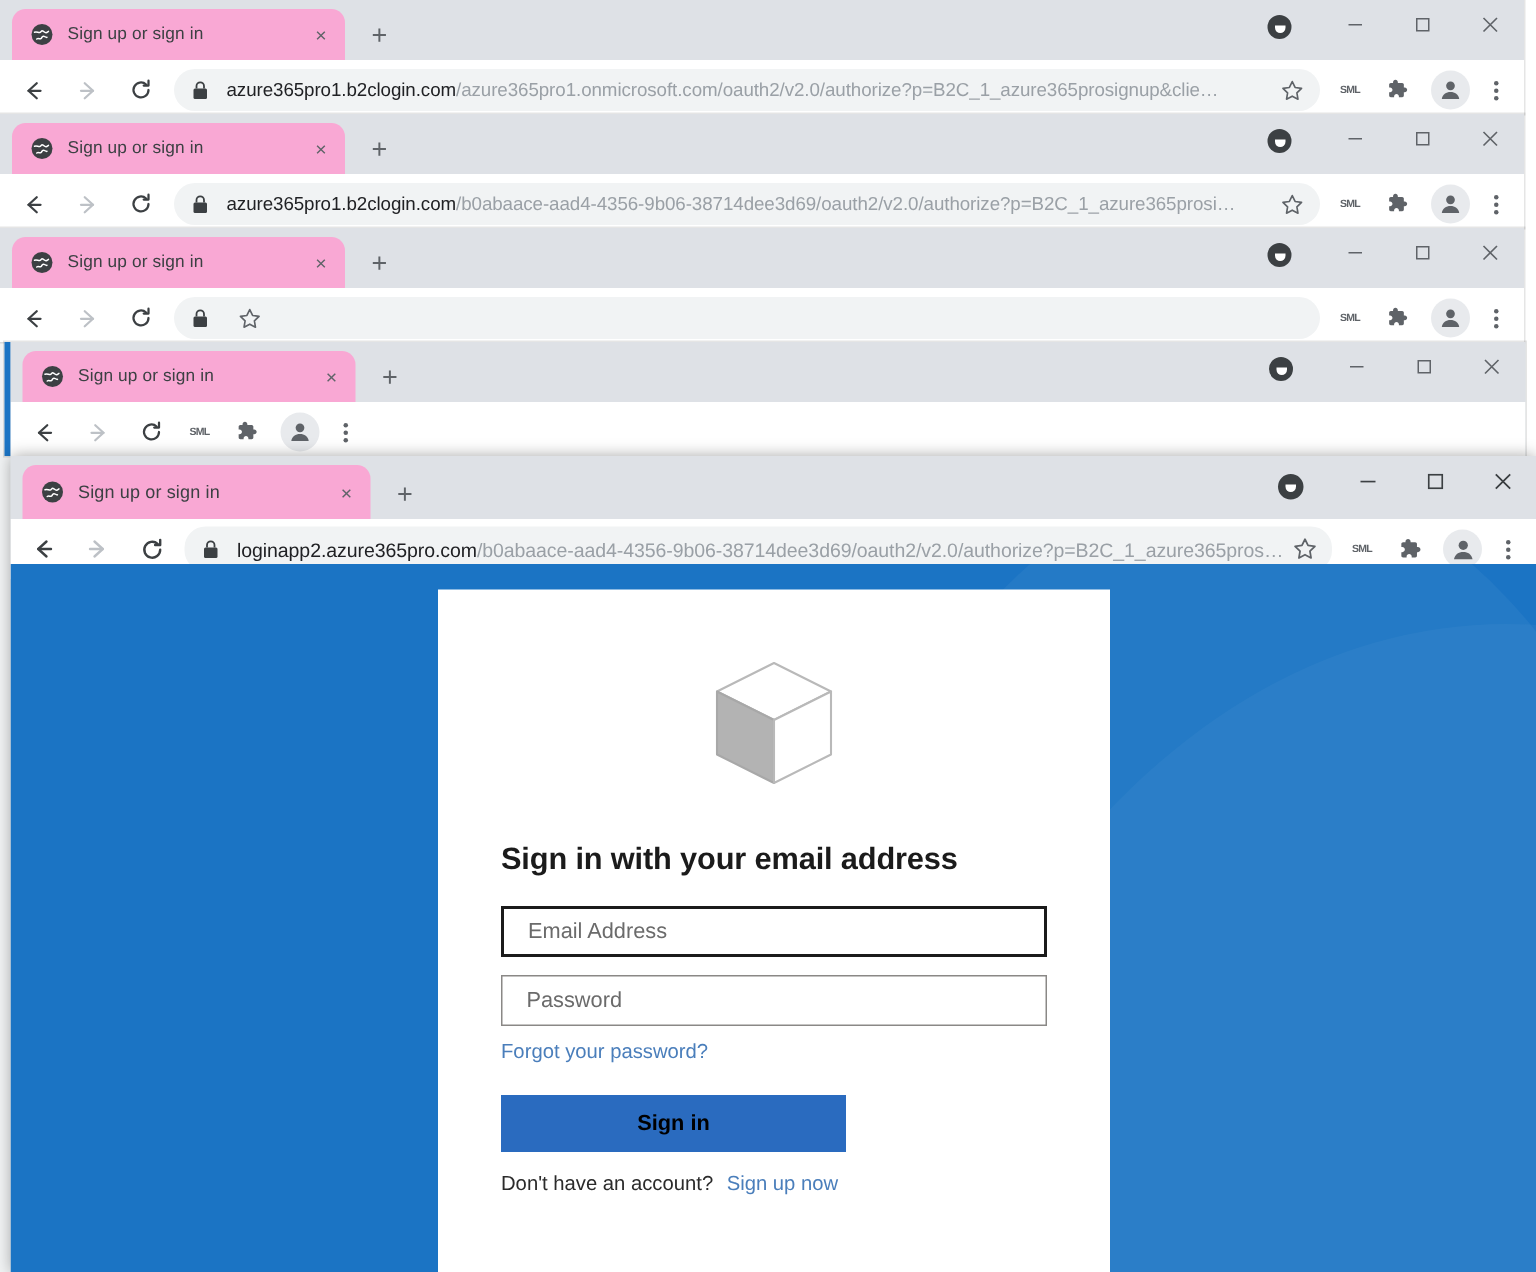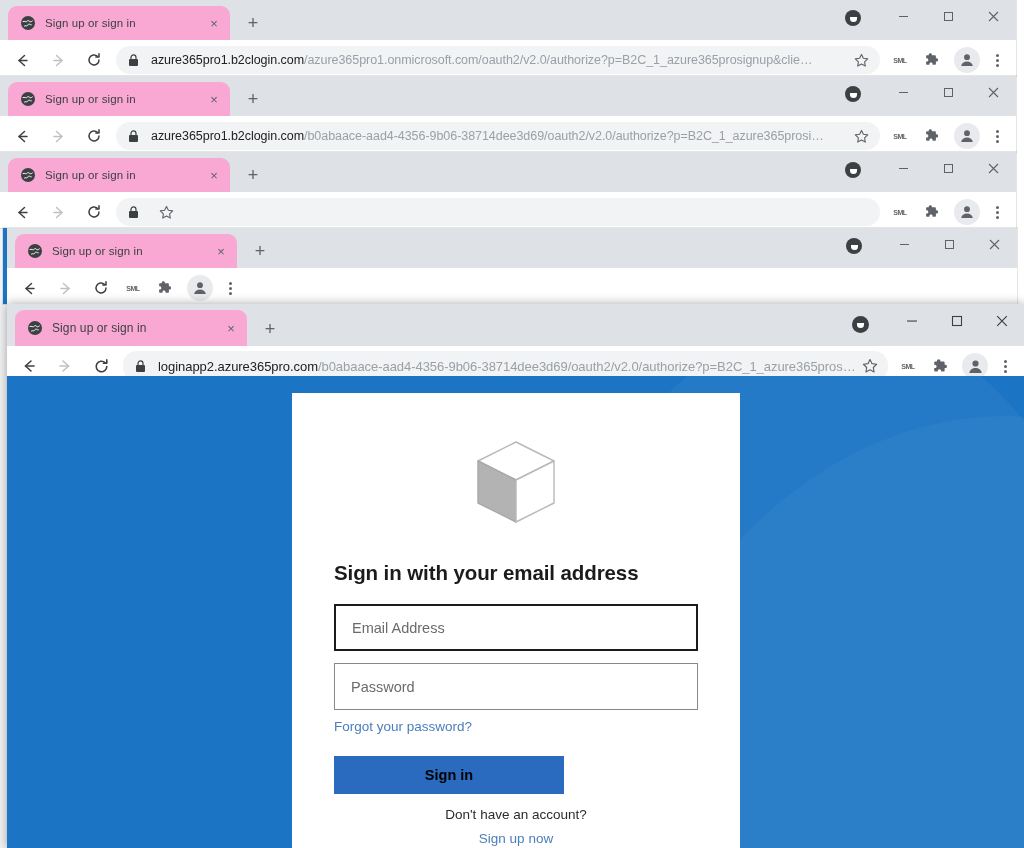--- a/index.html
+++ b/index.html
@@ -207,21 +207,21 @@
 
   .card h1 {
     font-size: 20.5px;
     font-weight: 600;
     color: #1b1b1b;
     margin-bottom: 19px;
     letter-spacing: -0.1px;
   }
 
   .field {
-    height: 47px;
+    height: 34px;
     width: 100%;
     border: 1px solid #8a8886;
     background: #ffffff;
     font-size: 14.5px;
     color: #1b1b1b;
     padding: 0 16px;
     font-family: "Liberation Sans", sans-serif;
     outline: none;
     display: block;
   }
@@ -249,22 +249,21 @@
     font-weight: 700;
     cursor: pointer;
   }
 
   .signup-row {
     margin-top: 13px;
     font-size: 13.5px;
     color: #2b2b2b;
     display: flex;
     gap: 9px;
-    align-items: center;
-    flex-direction: column;
+    align-items: flex-end;
   }
   .signup-row a { color: #4a7ebb; text-decoration: none; }
 
   
   .far-sliver {
     position: absolute;
     top: 0; right: 0; width: 10px; height: 380px;
     background: #ffffff;
     z-index: 0;
   }

